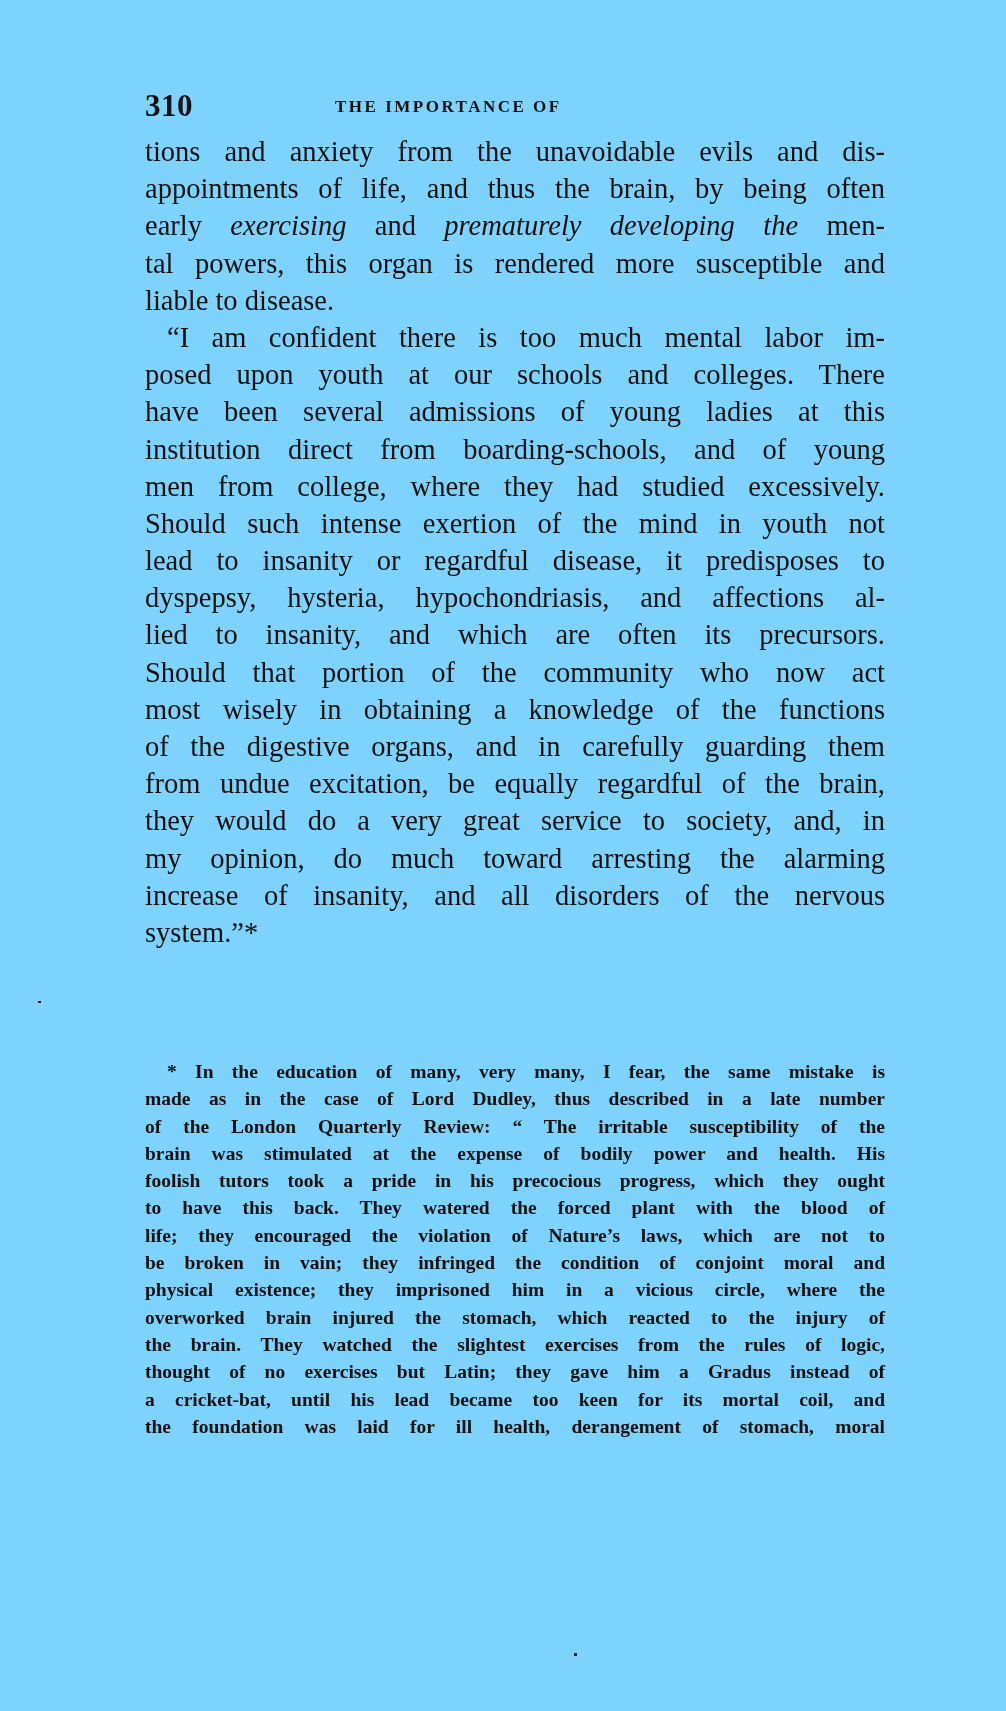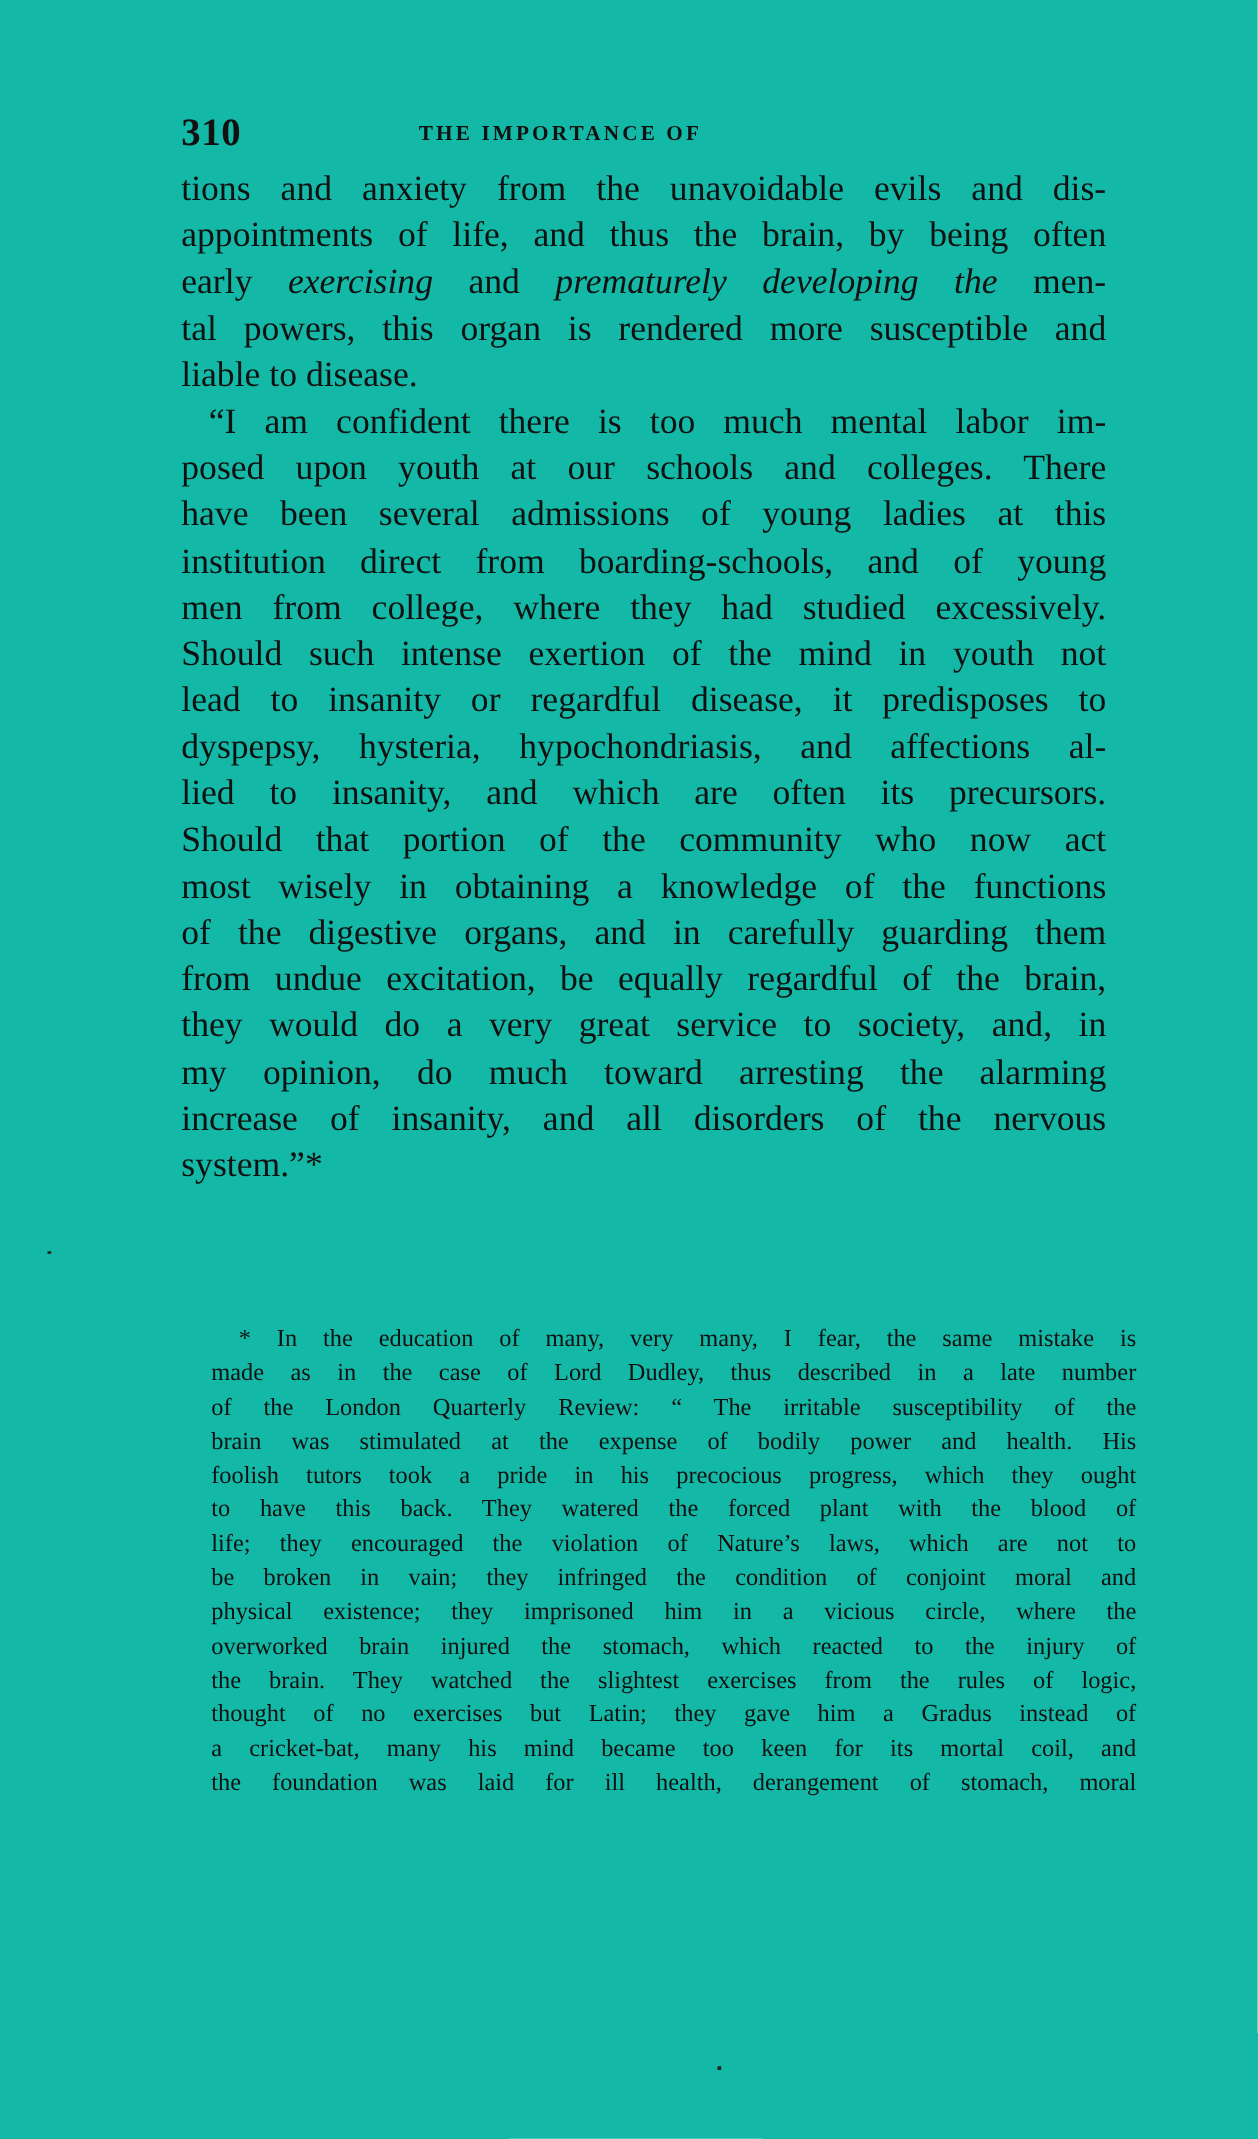--- a/index.html
+++ b/index.html
@@ -1,26 +1,26 @@
 <!DOCTYPE html>
 <html><head>
   <meta charset="utf-8">
   <style>
     html, body { margin: 0; padding: 0; background: #ffffff; }
     body { width: 1006px; height: 1711px; position: relative; overflow: hidden; color: #111; }
-    .page { position: absolute; left: 0; top: 0; width: 1006px; height: 1711px; background: #14b8a6; }
+    .page { position: absolute; left: 0; top: 0; width: 1006px; height: 1711px; background: #7dd3fc; }
     .running-head { position: absolute; top: 88px; left: 145px; width: 740px; height: 40px; }
     .page-number { position: absolute; left: 0; top: 0; font-family: "Liberation Serif", serif; font-size: 31px; font-weight: bold; letter-spacing: 0.5px; }
     .head-title { position: absolute; left: 190px; top: 9px; font-family: "Liberation Serif", serif; font-size: 17px; font-weight: bold; letter-spacing: 2.5px; text-align: center; }
     .body-text { position: absolute; top: 133px; left: 145px; width: 740px; font-family: "Liberation Serif", serif; font-size: 28.5px; line-height: 37.2px; }
     .line { display: block; white-space: nowrap; text-align: justify; text-align-last: justify; height: 37.2px; }
     .line.last { text-align-last: left; }
     .line.indent { padding-left: 22px; }
     em { font-style: italic; }
-    .footnote { position: absolute; top: 1058px; left: 145px; width: 740px; font-family: "Liberation Serif", serif; font-size: 19.5px; line-height: 27.3px; font-weight: normal; margin-left: 24px; }
+    .footnote { position: absolute; top: 1058px; left: 145px; width: 740px; font-family: "Liberation Serif", serif; font-size: 19.5px; line-height: 27.3px; font-weight: bold; }
     .fn-line { display: block; white-space: nowrap; text-align: justify; text-align-last: justify; height: 27.3px; }
     .fn-line.indent { padding-left: 22px; }
     .mark { position: absolute; width: 3px; height: 3px; background: #222; }
   </style>
 </head>
 <body>
 
 <div class="page">
   <div class="running-head">
     <span class="page-number">310</span>
@@ -58,19 +58,19 @@
     <span class="fn-line">of the London Quarterly Review: “ The irritable susceptibility of the</span>
     <span class="fn-line">brain was stimulated at the expense of bodily power and health.  His</span>
     <span class="fn-line">foolish tutors took a pride in his precocious progress, which they ought</span>
     <span class="fn-line">to have this back.  They watered the forced plant with the blood of</span>
     <span class="fn-line">life; they encouraged the violation of Nature’s laws, which are not to</span>
     <span class="fn-line">be broken in vain; they infringed the condition of conjoint moral and</span>
     <span class="fn-line">physical existence; they imprisoned him in a vicious circle, where the</span>
     <span class="fn-line">overworked brain injured the stomach, which reacted to the injury of</span>
     <span class="fn-line">the brain.  They watched the slightest exercises from the rules of logic,</span>
     <span class="fn-line">thought of no exercises but Latin; they gave him a Gradus instead of</span>
-    <span class="fn-line">a cricket-bat, many his mind became too keen for its mortal coil, and</span>
+    <span class="fn-line">a cricket-bat, until his lead became too keen for its mortal coil, and</span>
     <span class="fn-line">the foundation was laid for ill health, derangement of stomach, moral</span>
   </div>
 
   <div class="mark" style="left:38px; top:1001px; width:3px; height:2px;"></div>
   <div class="mark" style="left:574px; top:1653px;"></div>
 </div>
 
 </body></html>

